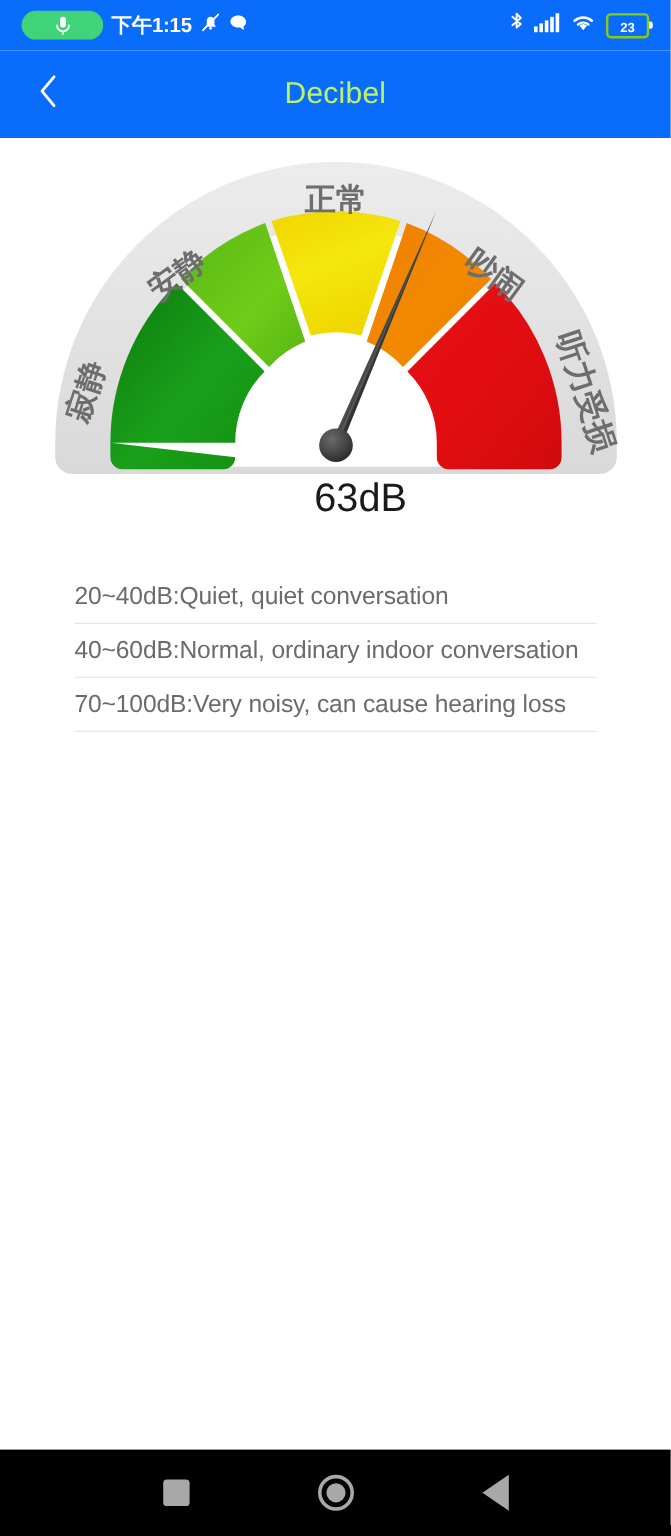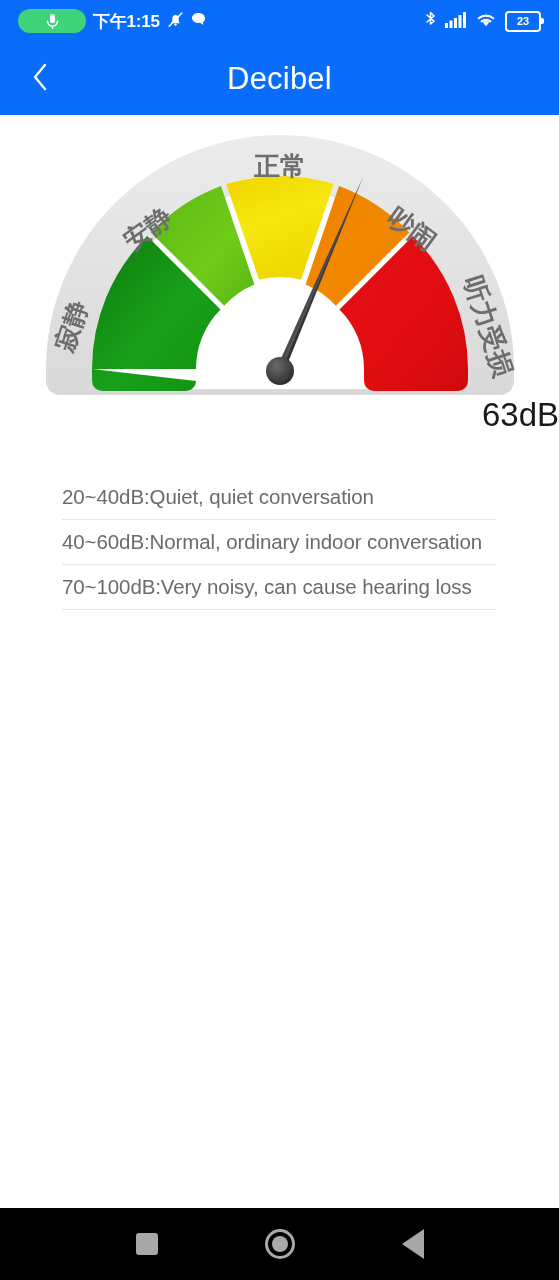--- a/index.html
+++ b/index.html
@@ -60,24 +60,24 @@
   .status-right {
     margin-left: auto;
     display: flex;
     align-items: center;
     gap: 8px;
   }
   .battery {
     position: relative;
     width: 32px;
     height: 17px;
-    border: 2px solid #ffffff;
+    border: 2px solid #84cc16;
     border-radius: 4px;
     display: flex;
-    align-items: center;
+    align-items: flex-end;
     justify-content: center;
   }
   .battery::after {
     content: "";
     position: absolute;
     right: -5px;
     top: 5px;
     width: 3px;
     height: 6px;
     background: #ffffff;
@@ -106,22 +106,22 @@
     width: 48px;
     height: 48px;
     display: flex;
     align-items: center;
     justify-content: center;
     cursor: pointer;
   }
   .app-title {
     width: 100%;
     text-align: center;
-    color: #ffffff;
-    font-size: 31px;
+    color: #bef264;
+    font-size: 25px;
     line-height: 1;
     letter-spacing: 0.2px;
   }
 
   
   .content {
     position: absolute;
     top: 115px; left: 0;
     width: 559px;
     bottom: 72px;
@@ -133,21 +133,21 @@
     width: 559px;
     height: 275px;
   }
   .gauge-svg {
     position: absolute;
     left: 40px;
     top: 18px;
   }
 
   .db-value {
-    text-align: right;
+    text-align: center;
     font-size: 33px;
     color: #1a1a1a;
     line-height: 1;
     margin-top: 8px;
     padding-left: 42px;
   }
 
   .db-list {
     margin: 44px 62px 0 62px;
   }

